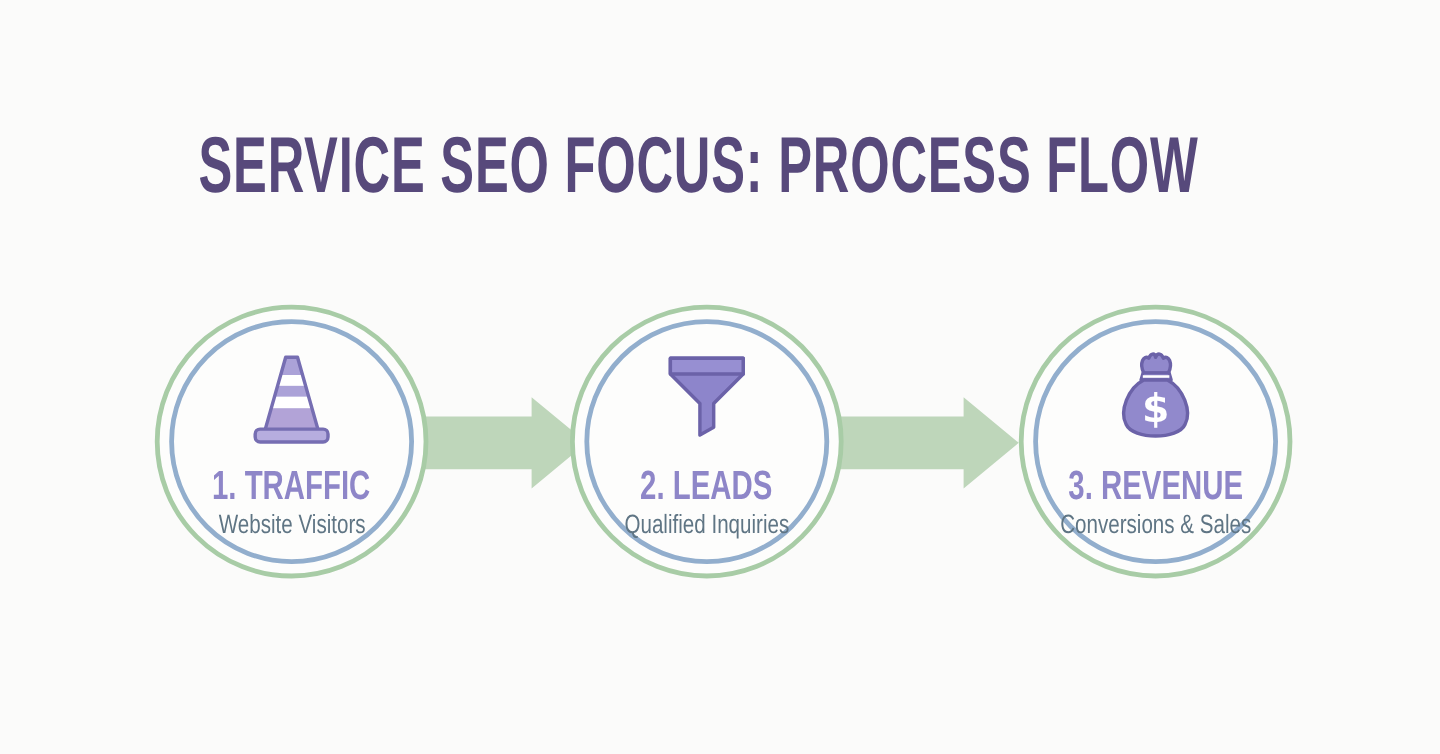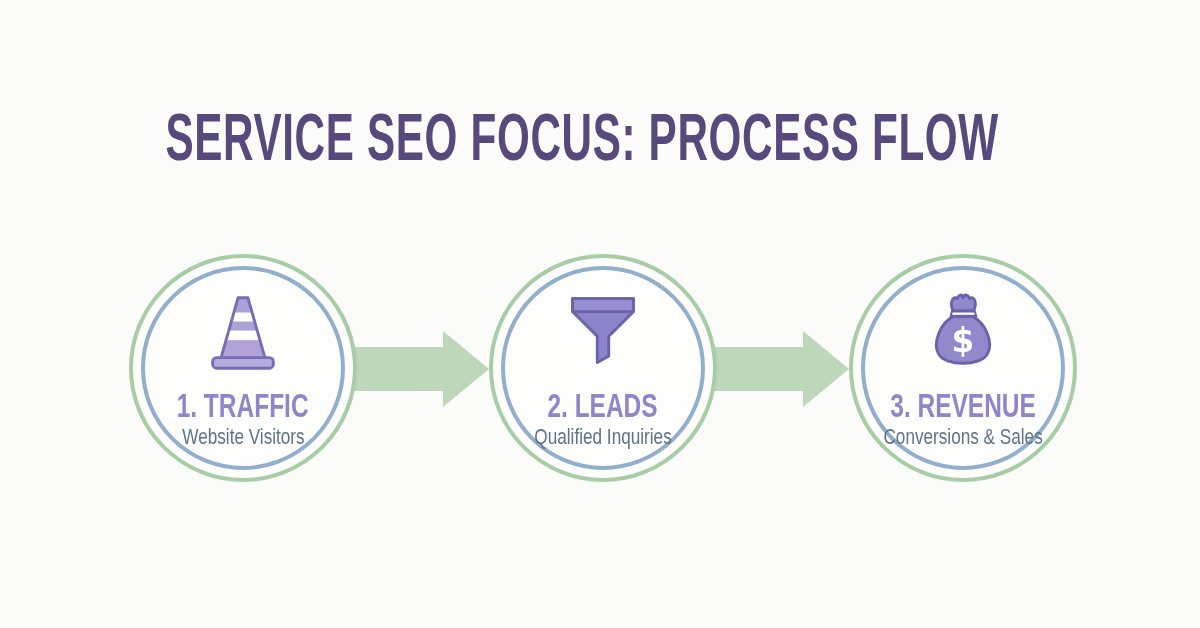--- a/index.html
+++ b/index.html
@@ -21,21 +21,21 @@
     transform-origin:50% 100%;
     white-space:nowrap;
   }
   .arrows-layer{position:absolute;top:0;left:0;z-index:1;}
   .circle{
     position:absolute;top:254px;width:228px;height:228px;
     box-sizing:border-box;border:4px solid #a8cca6;border-radius:50%;
     background:#fdfdfc;z-index:2;
   }
   .circle-1{left:129px;text-align:right;}
-  .circle-2{left:489px;}
+  .circle-2{left:475px;}
   .circle-3{left:849px;}
   .circle-inner{
     position:absolute;top:8px;left:8px;right:8px;bottom:8px;
     box-sizing:border-box;border:4px solid #92aecd;border-radius:50%;
     background:#fdfdfc;
     display:flex;flex-direction:column;align-items:center;
     padding-top:22px;
   }
   .step-icon{width:82px;height:82px;flex:0 0 auto;}
   .step-label{

